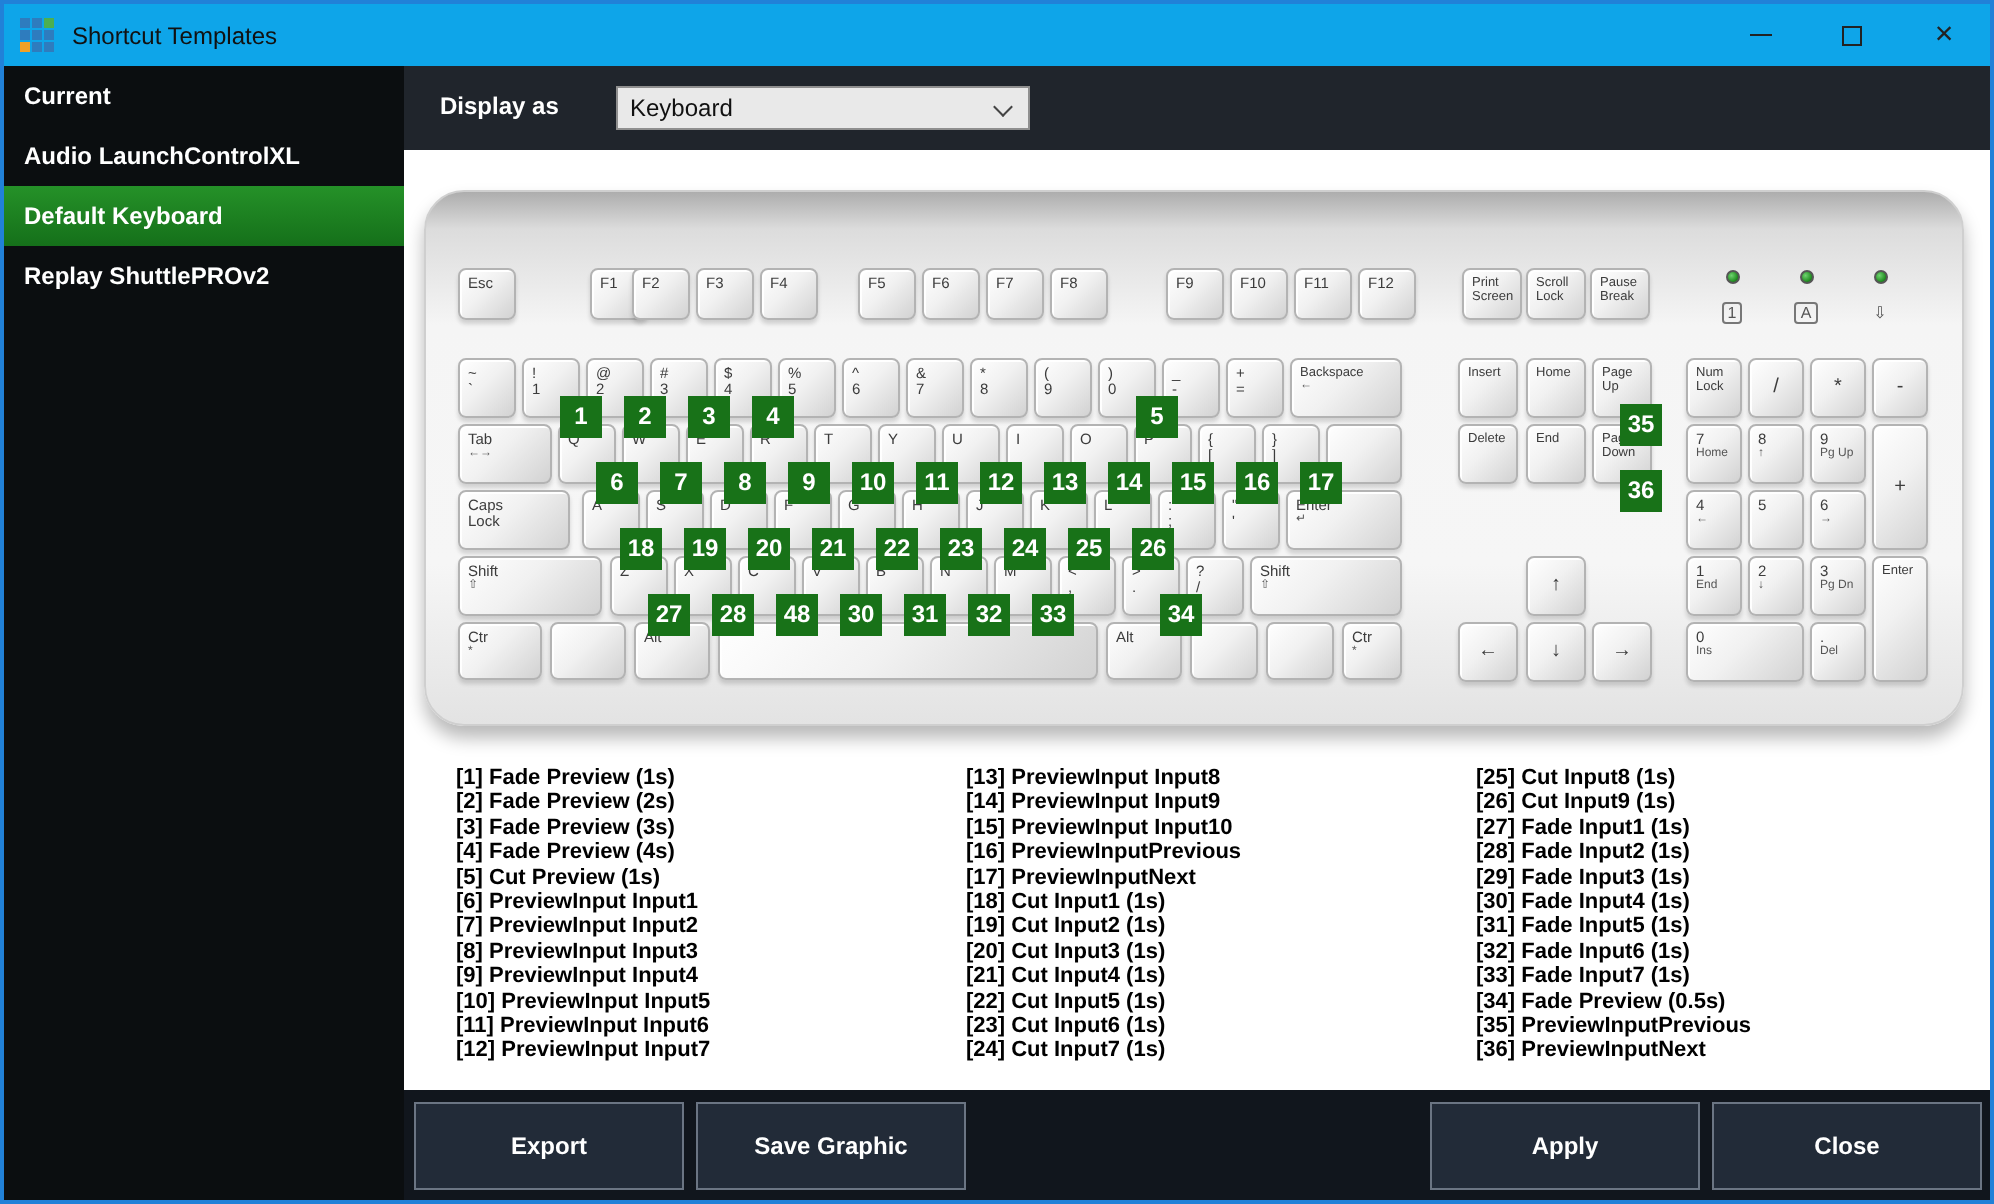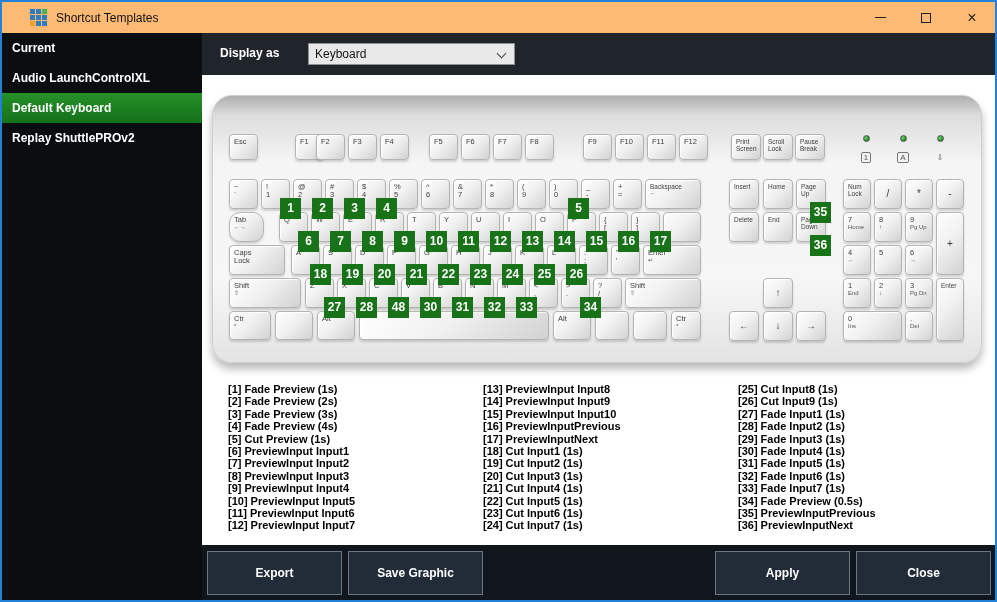--- a/index.html
+++ b/index.html
@@ -1,20 +1,20 @@
 <!DOCTYPE html>
 <html><head>
 <meta charset="utf-8">
 <style>
   * { margin:0; padding:0; box-sizing:border-box; }
   body { background:#888; font-family:"Liberation Sans", sans-serif; }
   .window { width:997px; height:602px; border:2px solid #2181d8; background:#fff;
             display:flex; flex-direction:column; position:relative; overflow:hidden; }
   
-  .titlebar { height:31px; background:#fdba74; display:flex; align-items:center; flex:0 0 31px;padding-left:20px; }
+  .titlebar { height:31px; background:#0ea5e9; display:flex; align-items:center; flex:0 0 31px; }
   .app-icon { width:17px; height:17px; display:grid; grid-template-columns:repeat(3,1fr);
               grid-template-rows:repeat(3,1fr); gap:1px; margin:0 9px 0 8px; }
   .app-icon span { display:block; }
   .title-text { font-size:12px; color:#111; }
   .win-controls { margin-left:auto; display:flex; height:31px; }
   .win-btn { width:46px; height:31px; display:flex; align-items:center; justify-content:center; cursor:default; }
   .glyph-min { width:11px; height:1px; background:#222; }
   .glyph-max { width:10px; height:10px; border:1px solid #222; }
   .glyph-close { font-size:16px; color:#222; line-height:16px; }
   
@@ -213,21 +213,21 @@
               <div class="kline">-</div>
             </div>
             <div class="key" style="left: 400px; top: 83px; width: 29px; height: 30px;">
               <div class="kline">+</div>
               <div class="kline">=</div>
             </div>
             <div class="key ksm" style="left: 432px; top: 83px; width: 56px; height: 30px;">
               <div class="kline">Backspace</div>
               <div class="ksub">←</div>
             </div>
-            <div class="key" style="left: 16px; top: 116px; width: 35px; height: 30px; border-radius: 11px;">
+            <div class="key" style="left: 16px; top: 116px; width: 47px; height: 30px;">
               <div class="kline">Tab</div>
               <div class="ksub">←→</div>
             </div>
             <div class="key" style="left: 66px; top: 116px; width: 29px; height: 30px;">
               <div class="kline">Q</div>
             </div>
             <div class="kbadge" style="left: 85px; top: 135px;">6</div>
             <div class="key" style="left: 98px; top: 116px; width: 29px; height: 30px;">
               <div class="kline">W</div>
             </div>

